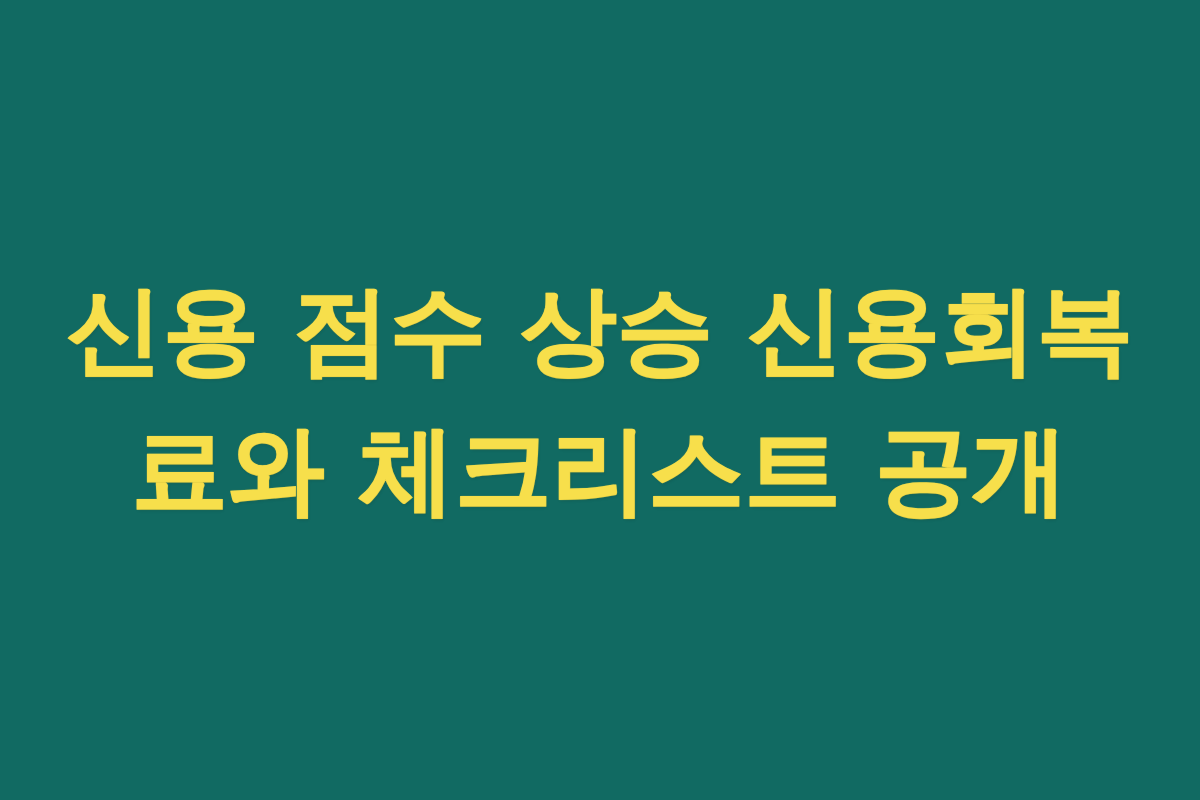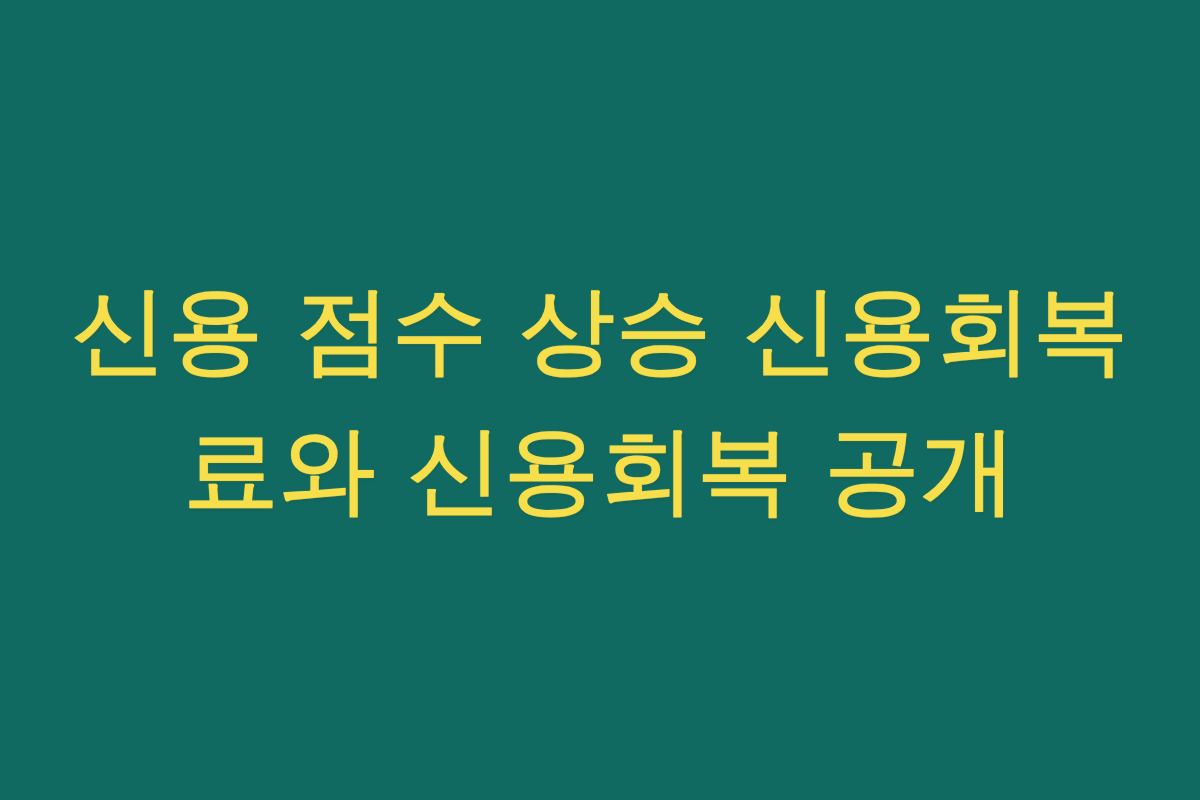--- a/index.html
+++ b/index.html
@@ -30,21 +30,21 @@
     padding: 0 10px;
     box-sizing: border-box;
     text-align: center;
   }
 
   .headline {
     margin: 0;
     color: #F7DF4B;
     font-family: "DejaVu Sans", "Liberation Sans", sans-serif;
     font-size: 96px;
-    font-weight: 400;
+    font-weight: 700;
     line-height: 1.46;
     letter-spacing: 0.5px;
     word-break: keep-all;
     text-align: center;
     
     paint-order: stroke fill;
     -webkit-text-stroke: 1.5px #F7DF4B;
     text-shadow:
       0 0 1px #F7DF4B,
       0 0 2px rgba(247, 223, 75, 0.55),
@@ -58,17 +58,17 @@
 </style>
 </head>
 <body>
 
 <div class="banner" style="background: rgb(17, 106, 98);">
 
   <div class="headline-block">
 
     <h1 class="headline" style="color: rgb(247, 223, 75); -webkit-text-stroke: 1.5px rgb(247, 223, 75); font-size: 96px;">
       <span class="line">신용 점수 상승 신용회복</span>
-      <span class="line">료와 신용회복 공개</span>
+      <span class="line">료와 체크리스트 공개</span>
     </h1>
 
   </div>
 </div>
 
 </body></html>

